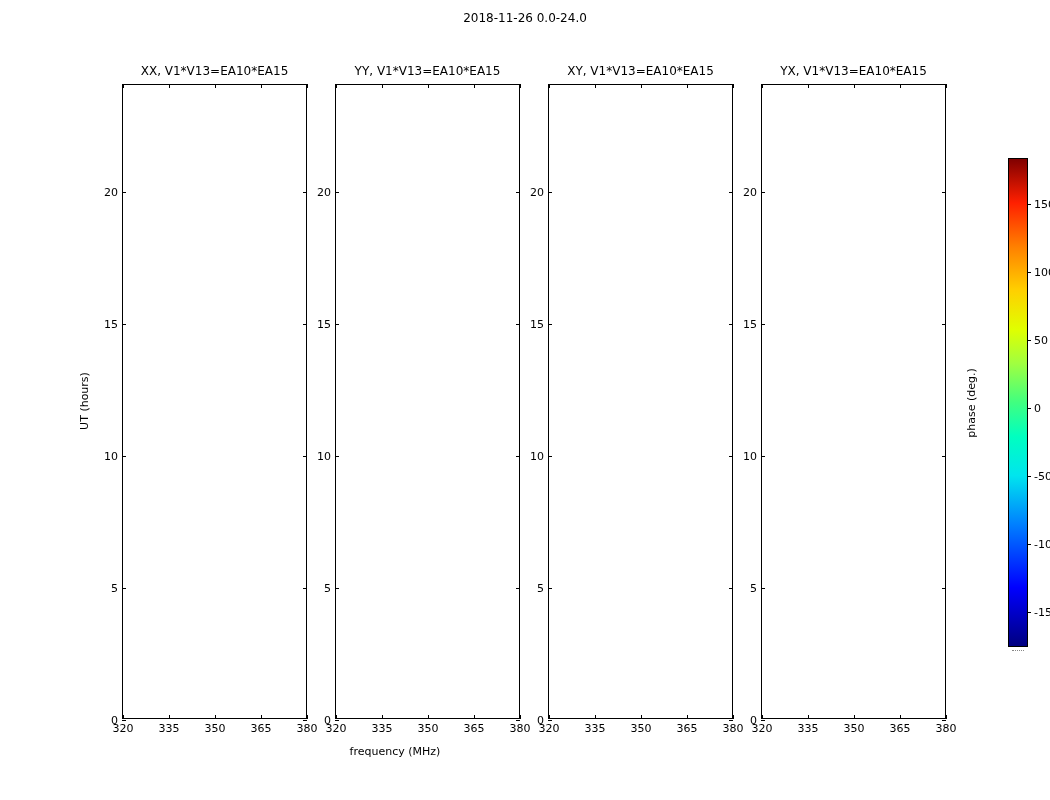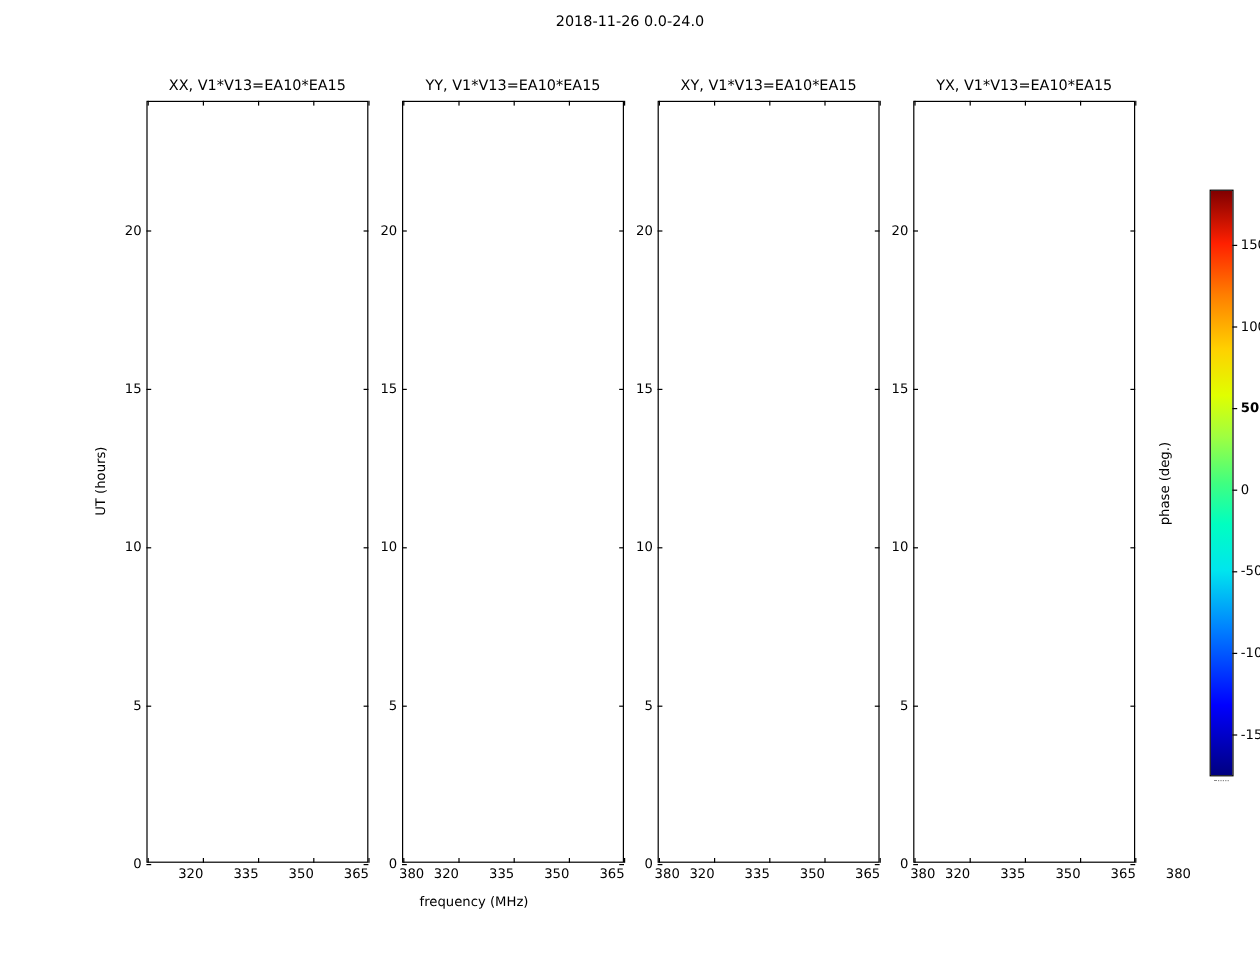--- a/index.html
+++ b/index.html
@@ -69,21 +69,20 @@
     height: 4px;
     background: #000;
   }
   .tick-x-label {
     position: absolute;
     top: 100%;
     margin-top: 4px;
     font-size: 11px;
     transform: translateX(-50%);
     white-space: nowrap;
-    margin-left: 36px;
   }
   .tick-y {
     position: absolute;
     left: -1px;
     height: 1px;
     width: 4px;
     background: #000;
   }
   .tick-y-right {
     position: absolute;
@@ -329,21 +328,21 @@
 
 <div class="ylabel">UT (hours)</div>
 <div class="xlabel">frequency (MHz)</div>
 
 <div class="cbar">
   <div class="cbar-tick" style="top:45px;"></div>
   <div class="cbar-label" style="top:45px;">150</div>
   <div class="cbar-tick" style="top:113px;"></div>
   <div class="cbar-label" style="top:113px;">100</div>
   <div class="cbar-tick" style="top:181px;"></div>
-  <div class="cbar-label" style="top:181px;font-weight:bold;">50</div>
+  <div class="cbar-label" style="top:181px;">50</div>
   <div class="cbar-tick" style="top:249px;"></div>
   <div class="cbar-label" style="top:249px;">0</div>
   <div class="cbar-tick" style="top:317px;"></div>
   <div class="cbar-label" style="top:317px;">-50</div>
   <div class="cbar-tick" style="top:385px;"></div>
   <div class="cbar-label" style="top:385px;">-100</div>
   <div class="cbar-tick" style="top:453px;"></div>
   <div class="cbar-label" style="top:453px;">-150</div>
 </div>
 <div class="cbar-underline"></div>

